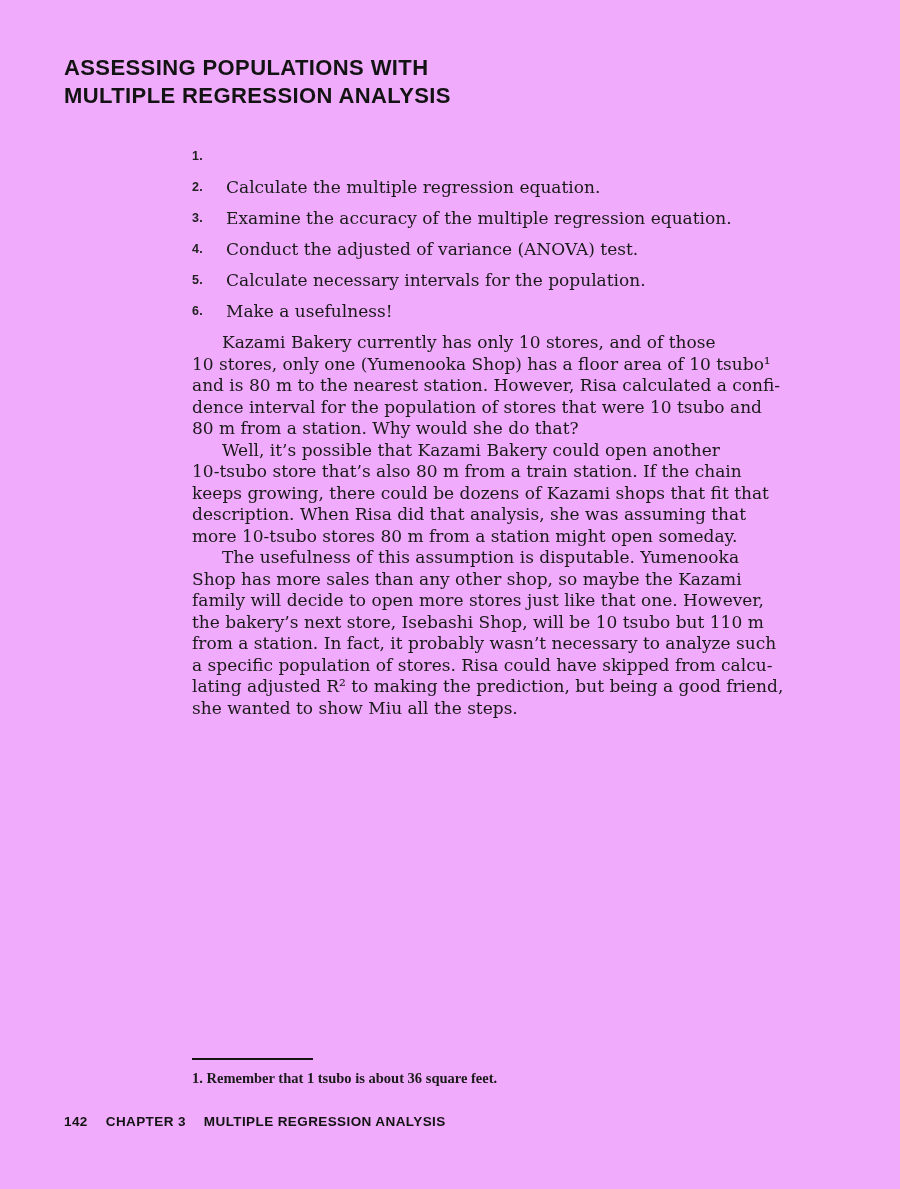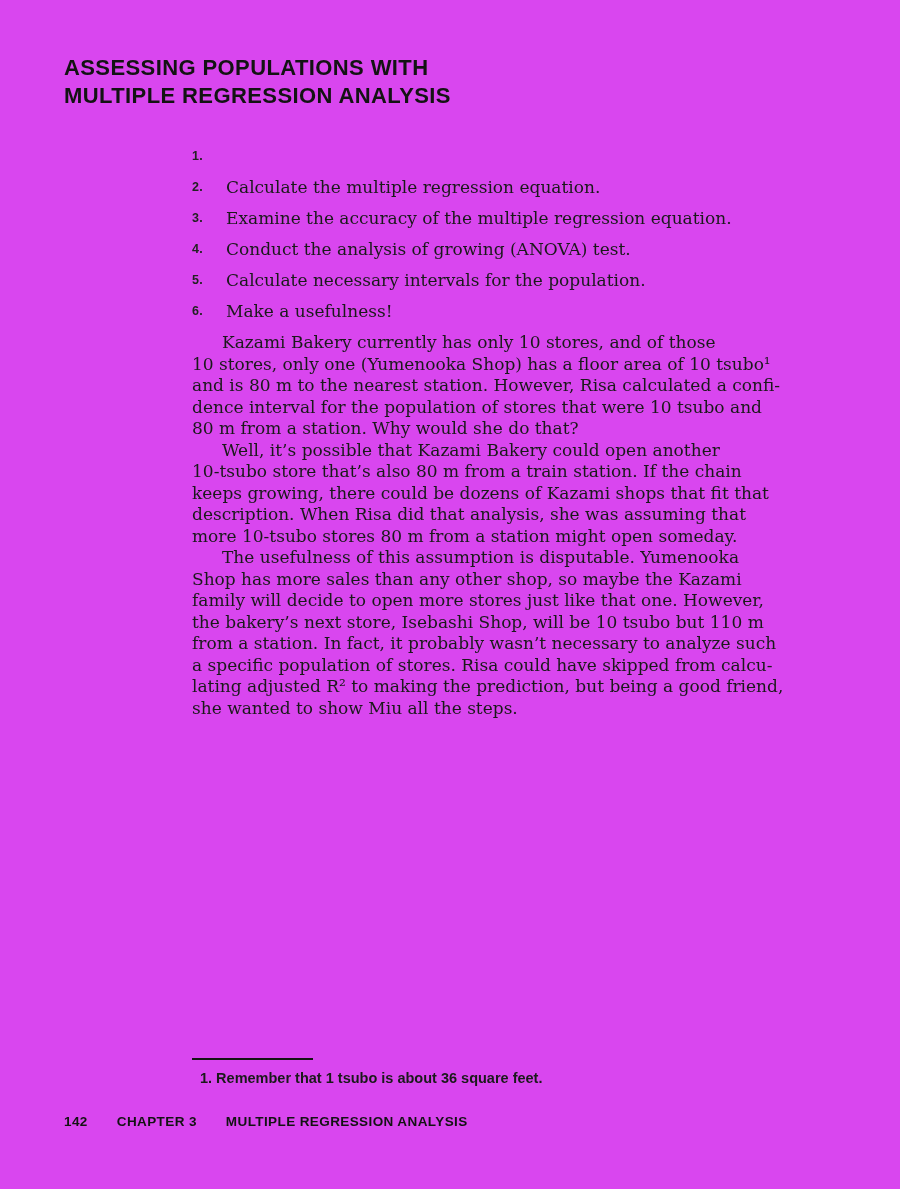--- a/index.html
+++ b/index.html
@@ -5,21 +5,21 @@
   html, body {
     margin: 0;
     padding: 0;
     background: #e8e8e8;
   }
   .page {
     position: relative;
     width: 900px;
     height: 1189px;
     margin: 0 auto;
-    background: #d946ef;
+    background: #f0abfc;
     color: #161616;
     overflow: hidden;
   }
   .title {
     position: absolute;
     left: 64px;
     top: 54px;
     margin: 0;
     font-family: "Liberation Sans", sans-serif;
     font-weight: bold;
@@ -79,38 +79,38 @@
     top: 1058px;
     width: 640px;
   }
   .footnote-rule {
     width: 121px;
     height: 0;
     border-top: 2.5px solid #141414;
     margin: 0 0 9px 0;
   }
   .footnote {
-    margin: 8px;
-    font-family: Liberation Sans, sans-serif;
+    margin: 0;
+    font-family: Liberation Serif, serif;
     font-size: 14.5px;
     line-height: 18px;
     font-weight: 600;
     color: #1a1a1a;
   }
   .footer {
     position: absolute;
     left: 64px;
     top: 1114px;
     font-family: "Liberation Sans", sans-serif;
     font-weight: bold;
     font-size: 13.5px;
     letter-spacing: 0.4px;
     color: #131313;
     display: flex;
-    gap: 29px;
+    gap: 18px;
   }
 </style>
 </head>
 <body>
 
 <div class="page">
 
   <h1 class="title">ASSESSING POPULATIONS WITH
 MULTIPLE REGRESSION ANALYSIS</h1>
 
@@ -124,21 +124,21 @@
       <li class="step">
         <span class="step-num">2.</span>
         <span class="step-text">Calculate the multiple regression equation.</span>
       </li>
       <li class="step">
         <span class="step-num">3.</span>
         <span class="step-text">Examine the accuracy of the multiple regression equation.</span>
       </li>
       <li class="step">
         <span class="step-num">4.</span>
-        <span class="step-text">Conduct the analysis of growing (ANOVA) test.</span>
+        <span class="step-text">Conduct the adjusted of variance (ANOVA) test.</span>
       </li>
       <li class="step">
         <span class="step-num">5.</span>
         <span class="step-text">Calculate necessary intervals for the population.</span>
       </li>
       <li class="step">
         <span class="step-num">6.</span>
         <span class="step-text">Make a usefulness!</span>
       </li>
     </ol>

